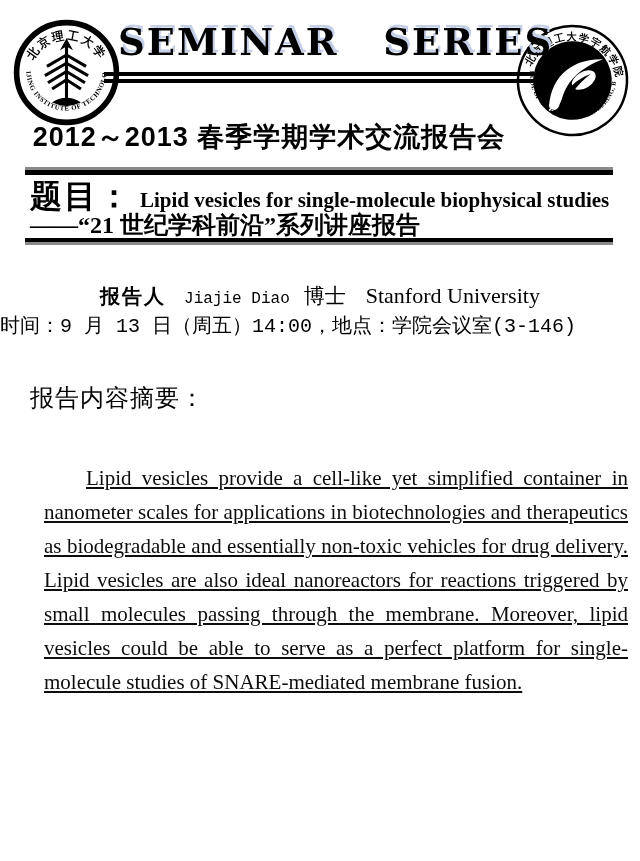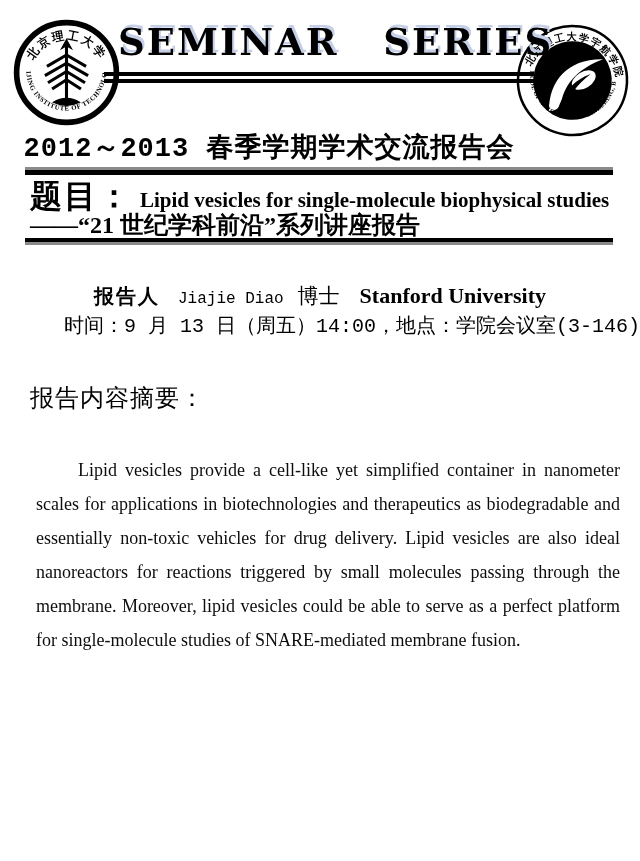--- a/index.html
+++ b/index.html
@@ -21,23 +21,23 @@
   .header-double-line{
     position:absolute;left:104px;top:72px;width:430px;height:11px;
     border-top:4px solid #000;border-bottom:4px solid #000;box-sizing:border-box;
   }
   .org-line{
     position:absolute;left:110px;top:86px;width:420px;height:42px;
     text-align:center;font-weight:700;font-size:29px;line-height:42px;
     letter-spacing:4px;font-family:"Liberation Serif",serif;white-space:nowrap;
   }
   .event-line{
-    position:absolute;left:0;top:130px;width:538px;height:38px;
+    position:absolute;left:0;top:118px;width:538px;height:38px;
     text-align:center;font-weight:700;font-size:27px;line-height:38px;
-    letter-spacing:1px;font-family:Liberation Mono, monospace;white-space:nowrap;
+    letter-spacing:1px;font-family:Liberation Sans, sans-serif;white-space:nowrap;
   }
   
   .rule3d{position:absolute;left:25px;width:588px;font-size:0;}
   .rule3d .bar-gray{height:3px;background:#8a8a8a;}
   .rule3d .bar-black-top{height:5px;background:#000;}
   .rule3d .bar-black-bottom{height:4px;background:#000;}
   .rule-top{top:167px;}
   .rule-bottom{top:238px;}
   
   .topic-row1{
@@ -54,36 +54,37 @@
     text-align:left;font-size:24px;font-weight:700;line-height:28px;white-space:nowrap;
   }
   
   .speaker-row{
     position:absolute;left:0;top:280px;width:640px;height:32px;
     text-align:center;line-height:32px;white-space:nowrap;
   }
   .speaker-label{font-size:20px;font-weight:700;letter-spacing:2px;}
   .speaker-name{font-family:"Liberation Mono",monospace;font-size:16px;margin:0 10px 0 14px;}
   .speaker-degree{font-size:21px;}
-  .speaker-affiliation{font-family:"Liberation Serif",serif;font-size:22px;margin-left:16px;font-weight:bold;}
+  .speaker-affiliation{font-family:"Liberation Serif",serif;font-size:22px;margin-left:16px;}
   .schedule-row{
     position:absolute;left:0;top:313px;width:640px;height:28px;
-    text-align:right;font-size:20px;line-height:28px;white-space:nowrap;
+    text-align:left;font-size:20px;line-height:28px;white-space:nowrap;
     font-family:"Liberation Mono","Liberation Serif",serif;
   }
   
   .abstract-heading{
     position:absolute;left:30px;top:384px;width:400px;height:28px;
     font-size:24px;line-height:28px;letter-spacing:1px;
   }
   .abstract-body{
     position:absolute;left:28px;top:445px;width:584px;
-    font-family:"Liberation Serif",serif;font-size:18px;line-height:34px;
+    font-family:"Liberation Serif",serif;font-size:21px;line-height:34px;
     text-align:justify;text-align-last:left;text-indent:42px;color:#0d0d0d;
-    margin:8px;
+    margin:16px;
+    text-decoration:underline;
   }
   svg text{fill:#000;font-family:"Liberation Serif",serif;}
 </style>
 </head>
 <body>
 
 <div class="page">
 
   <svg class="seal seal-left" viewBox="0 0 104 104">
     <circle cx="52" cy="52" r="48.5" fill="#fff" stroke="#000" stroke-width="5.5"></circle>

